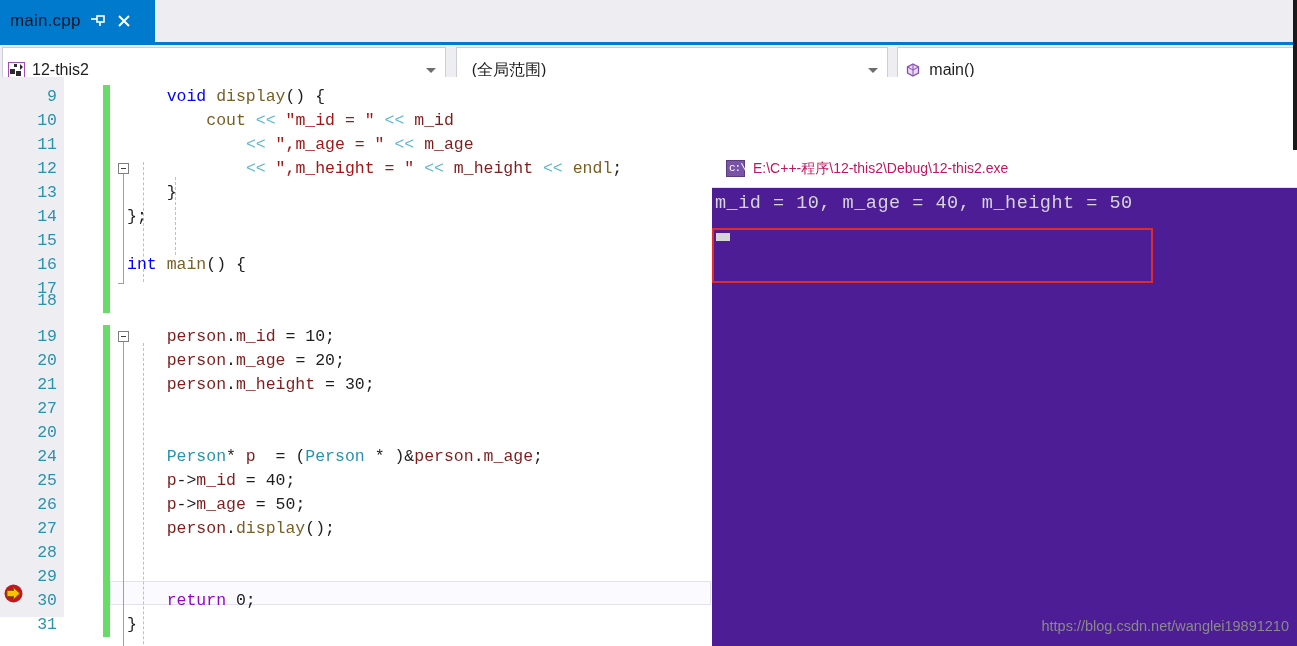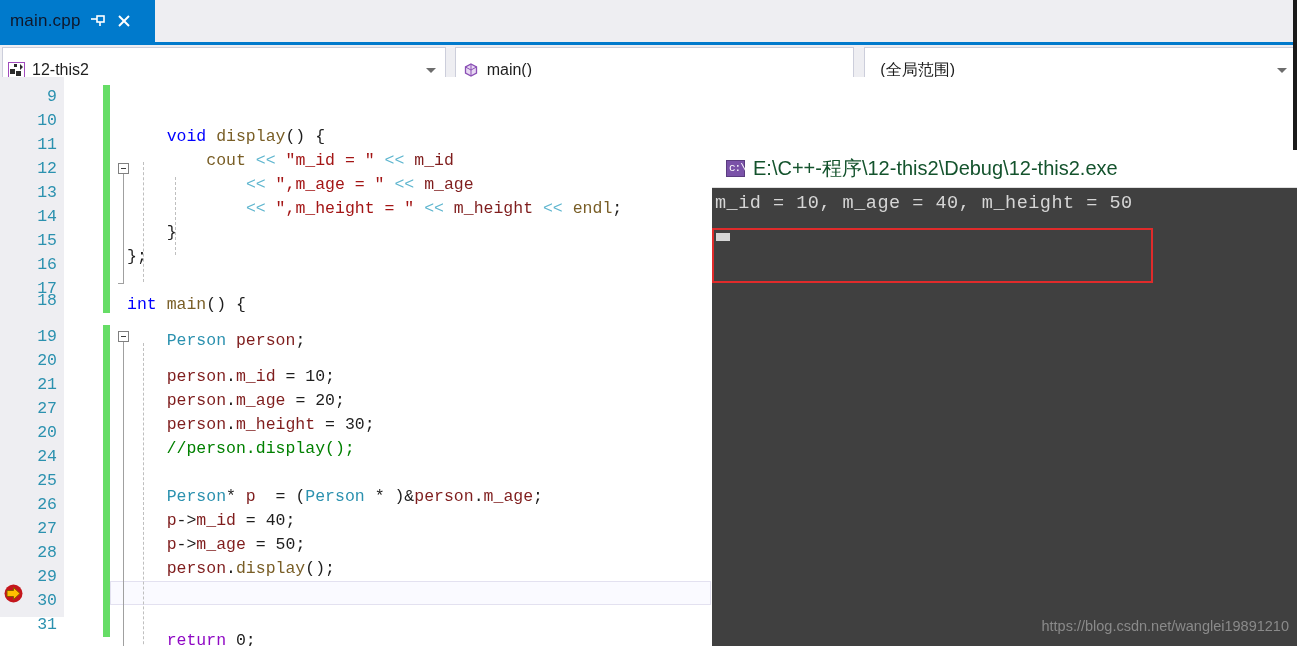--- a/index.html
+++ b/index.html
@@ -154,21 +154,20 @@
   .changebar {
     position: absolute;
     left: 103px; top: 0;
     width: 7px; height: 24px;
     background: #66dd66;
   }
   .codetext {
     position: absolute;
     left: 127px; top: 0;
     white-space: pre;
-    margin-top: 40px;
   }
 
   
   .t-kw   { color: #0000ff; }   
   .t-type { color: #2b91af; }   
   .t-fn   { color: #795e26; }   
   .t-str  { color: #a31515; }   
   .t-op   { color: #5fb6cf; }   
   .t-cmt  { color: #008000; }   
   .t-ctrl { color: #8f08c4; }
@@ -237,22 +236,22 @@
     left: 0; top: 0;
     width: 585px; height: 38px;
     background: #ffffff;
     display: flex;
     align-items: center;
     padding-left: 14px;
     box-sizing: border-box;
     border-bottom: 1px solid #e0e0e0;
   }
   #console-title .title-text {
-    font-size: 20px;
-    color: #14532d;
+    font-size: 14px;
+    color: #be185d;
     white-space: nowrap;
   }
   .cmd-icon {
     width: 19px; height: 17px;
     margin-right: 8px;
     flex: none;
     background: #7a52a8;
     border: 1px solid #5b3c80;
     box-sizing: border-box;
     position: relative;
@@ -263,21 +262,21 @@
     font-family: "Liberation Mono", "DejaVu Sans Mono", monospace;
     font-size: 11px;
     color: #ffffff;
     line-height: 15px;
     letter-spacing: -1px;
   }
   #console-body {
     position: absolute;
     left: 0; top: 38px;
     width: 585px; height: 458px;
-    background: #404040;
+    background: #4c1d95;
   }
   #console-output {
     position: absolute;
     left: 3px; top: 5px;
     font-family: "Liberation Mono", "DejaVu Sans Mono", monospace;
     font-size: 18.5px;
     color: #d6d6d6;
     letter-spacing: .5px;
     white-space: pre;
   }
@@ -334,37 +333,37 @@
       <svg width="15" height="15" viewBox="0 0 15 15">
         <path d="M1 4 L5 4 L5 1 L8 1 L8 4 L11 4 L11 1 L14 4 L11 7 L11 4" fill="#2b2b2b"></path>
         <rect x="1" y="6" width="5" height="5" fill="#2b2b2b"></rect>
         <path d="M7 8 L12 8 L12 13 L7 13 Z" fill="#2b2b2b"></path>
       </svg>
     </span>
     <span class="combo-label">12-this2</span>
     <span class="combo-arrow"></span>
   </div>
 
+  <div class="nav-combo" id="nav-scope">
+    <span class="combo-label" style="margin-left:15px;">(全局范围)</span>
+    <span class="combo-arrow"></span>
+  </div>
+
   <div class="nav-combo" id="nav-member">
     <span class="method-icon">
       <svg width="16" height="16" viewBox="0 0 16 16">
         <path d="M8 2 L13.5 5 L13.5 11 L8 14 L2.5 11 L2.5 5 Z" fill="#e8d9f2" stroke="#8a4fb5" stroke-width="1.3"></path>
         <path d="M8 2 L8 8 L2.5 5" fill="none" stroke="#8a4fb5" stroke-width="1"></path>
         <path d="M8 8 L13.5 5" fill="none" stroke="#8a4fb5" stroke-width="1"></path>
         <path d="M8 8 L8 14" fill="none" stroke="#8a4fb5" stroke-width="1"></path>
       </svg>
     </span>
     <span class="combo-label">main()</span>
   </div>
 
-  <div class="nav-combo" id="nav-scope">
-    <span class="combo-label" style="margin-left:15px;">(全局范围)</span>
-    <span class="combo-arrow"></span>
-  </div>
-
 </div>
 
 <div id="editor">
   <div id="gutter-bg"></div>
   <div id="editor-bottom-strip"></div>
 
   <div id="current-line" style="top:504px;"></div>
 
   <div id="exec-arrow" style="top:507px;">
     <svg width="19" height="19" viewBox="0 0 19 19">
@@ -387,25 +386,25 @@
   <div id="code-lines">
       <div class="code-line" style="top: 8px;"><span class="ln">9</span><span class="changebar"></span><span class="codetext"><span class="t-dark"> </span><span class="t-dark"> </span><span class="t-dark"> </span><span class="t-dark"> </span><span class="t-kw">void</span><span class="t-dark"> </span><span class="t-fn">display</span><span class="t-dark">(</span><span class="t-dark">)</span><span class="t-dark"> </span><span class="t-dark">{</span></span></div>
       <div class="code-line" style="top: 32px;"><span class="ln">10</span><span class="changebar"></span><span class="codetext"><span class="t-dark"> </span><span class="t-dark"> </span><span class="t-dark"> </span><span class="t-dark"> </span><span class="t-dark"> </span><span class="t-dark"> </span><span class="t-dark"> </span><span class="t-dark"> </span><span class="t-fn">cout</span><span class="t-dark"> </span><span class="t-op">&lt;&lt;</span><span class="t-dark"> </span><span class="t-str">"m_id = "</span><span class="t-dark"> </span><span class="t-op">&lt;&lt;</span><span class="t-dark"> </span><span class="t-id">m_id</span></span></div>
       <div class="code-line" style="top: 56px;"><span class="ln">11</span><span class="changebar"></span><span class="codetext"><span class="t-dark"> </span><span class="t-dark"> </span><span class="t-dark"> </span><span class="t-dark"> </span><span class="t-dark"> </span><span class="t-dark"> </span><span class="t-dark"> </span><span class="t-dark"> </span><span class="t-dark"> </span><span class="t-dark"> </span><span class="t-dark"> </span><span class="t-dark"> </span><span class="t-op">&lt;&lt;</span><span class="t-dark"> </span><span class="t-str">",m_age = "</span><span class="t-dark"> </span><span class="t-op">&lt;&lt;</span><span class="t-dark"> </span><span class="t-id">m_age</span></span></div>
       <div class="code-line" style="top: 80px;"><span class="ln">12</span><span class="changebar"></span><span class="codetext"><span class="t-dark"> </span><span class="t-dark"> </span><span class="t-dark"> </span><span class="t-dark"> </span><span class="t-dark"> </span><span class="t-dark"> </span><span class="t-dark"> </span><span class="t-dark"> </span><span class="t-dark"> </span><span class="t-dark"> </span><span class="t-dark"> </span><span class="t-dark"> </span><span class="t-op">&lt;&lt;</span><span class="t-dark"> </span><span class="t-str">",m_height = "</span><span class="t-dark"> </span><span class="t-op">&lt;&lt;</span><span class="t-dark"> </span><span class="t-id">m_height</span><span class="t-dark"> </span><span class="t-op">&lt;&lt;</span><span class="t-dark"> </span><span class="t-fn">endl</span><span class="t-dark">;</span></span></div>
       <div class="code-line" style="top: 104px;"><span class="ln">13</span><span class="changebar"></span><span class="codetext"><span class="t-dark"> </span><span class="t-dark"> </span><span class="t-dark"> </span><span class="t-dark"> </span><span class="t-dark">}</span></span></div>
       <div class="code-line" style="top: 128px;"><span class="ln">14</span><span class="changebar"></span><span class="codetext"><span class="t-dark">}</span><span class="t-dark">;</span></span></div>
       <div class="code-line" style="top: 152px;"><span class="ln">15</span><span class="changebar"></span><span class="codetext"></span></div>
       <div class="code-line" style="top: 176px;"><span class="ln">16</span><span class="changebar"></span><span class="codetext"><span class="t-kw">int</span><span class="t-dark"> </span><span class="t-fn">main</span><span class="t-dark">(</span><span class="t-dark">)</span><span class="t-dark"> </span><span class="t-dark">{</span></span></div>
       <div class="code-line" style="top: 200px;"><span class="ln">17</span><span class="changebar"></span><span class="codetext"></span></div>
-      <div class="code-line" style="top: 212px; padding-left: 12px;"><span class="ln">18</span><span class="changebar"></span><span class="codetext"><span class="t-dark"> </span><span class="t-dark"> </span><span class="t-dark"> </span><span class="t-dark"> </span><span class="t-type">Person</span><span class="t-dark"> </span><span class="t-id">person</span><span class="t-dark">;</span></span></div>
+      <div class="code-line" style="top: 212px; padding-left: 12px;"><span class="ln">18</span><span class="changebar"></span></div>
       <div class="code-line" style="top: 248px;"><span class="ln">19</span><span class="changebar"></span><span class="codetext"><span class="t-dark"> </span><span class="t-dark"> </span><span class="t-dark"> </span><span class="t-dark"> </span><span class="t-id">person</span><span class="t-dark">.</span><span class="t-id">m_id</span><span class="t-dark"> </span><span class="t-dark">=</span><span class="t-dark"> </span><span class="t-dark">1</span><span class="t-dark">0</span><span class="t-dark">;</span></span></div>
       <div class="code-line" style="top: 272px;"><span class="ln">20</span><span class="changebar"></span><span class="codetext"><span class="t-dark"> </span><span class="t-dark"> </span><span class="t-dark"> </span><span class="t-dark"> </span><span class="t-id">person</span><span class="t-dark">.</span><span class="t-id">m_age</span><span class="t-dark"> </span><span class="t-dark">=</span><span class="t-dark"> </span><span class="t-dark">2</span><span class="t-dark">0</span><span class="t-dark">;</span></span></div>
       <div class="code-line" style="top: 296px;"><span class="ln">21</span><span class="changebar"></span><span class="codetext"><span class="t-dark"> </span><span class="t-dark"> </span><span class="t-dark"> </span><span class="t-dark"> </span><span class="t-id">person</span><span class="t-dark">.</span><span class="t-id">m_height</span><span class="t-dark"> </span><span class="t-dark">=</span><span class="t-dark"> </span><span class="t-dark">3</span><span class="t-dark">0</span><span class="t-dark">;</span></span></div>
-      <div class="code-line" style="top: 320px;"><span class="ln">27</span><span class="changebar"></span><span class="codetext">    <span class="t-cmt">//person.display();</span></span></div>
+      <div class="code-line" style="top: 320px;"><span class="ln">27</span><span class="changebar"></span></div>
       <div class="code-line" style="top: 344px;"><span class="ln">20</span><span class="changebar"></span><span class="codetext"></span></div>
       <div class="code-line" style="top: 368px;"><span class="ln">24</span><span class="changebar"></span><span class="codetext"><span class="t-dark"> </span><span class="t-dark"> </span><span class="t-dark"> </span><span class="t-dark"> </span><span class="t-type">Person</span><span class="t-dark">*</span><span class="t-dark"> </span><span class="t-id">p</span><span class="t-dark"> </span><span class="t-dark"> </span><span class="t-dark">=</span><span class="t-dark"> </span><span class="t-dark">(</span><span class="t-type">Person</span><span class="t-dark"> </span><span class="t-dark">*</span><span class="t-dark"> </span><span class="t-dark">)</span><span class="t-dark">&amp;</span><span class="t-id">person</span><span class="t-dark">.</span><span class="t-id">m_age</span><span class="t-dark">;</span></span></div>
       <div class="code-line" style="top: 392px;"><span class="ln">25</span><span class="changebar"></span><span class="codetext"><span class="t-dark"> </span><span class="t-dark"> </span><span class="t-dark"> </span><span class="t-dark"> </span><span class="t-id">p</span><span class="t-dark">-</span><span class="t-dark">&gt;</span><span class="t-id">m_id</span><span class="t-dark"> </span><span class="t-dark">=</span><span class="t-dark"> </span><span class="t-dark">4</span><span class="t-dark">0</span><span class="t-dark">;</span></span></div>
       <div class="code-line" style="top: 416px;"><span class="ln">26</span><span class="changebar"></span><span class="codetext"><span class="t-dark"> </span><span class="t-dark"> </span><span class="t-dark"> </span><span class="t-dark"> </span><span class="t-id">p</span><span class="t-dark">-</span><span class="t-dark">&gt;</span><span class="t-id">m_age</span><span class="t-dark"> </span><span class="t-dark">=</span><span class="t-dark"> </span><span class="t-dark">5</span><span class="t-dark">0</span><span class="t-dark">;</span></span></div>
       <div class="code-line" style="top: 440px;"><span class="ln">27</span><span class="changebar"></span><span class="codetext"><span class="t-dark"> </span><span class="t-dark"> </span><span class="t-dark"> </span><span class="t-dark"> </span><span class="t-id">person</span><span class="t-dark">.</span><span class="t-fn">display</span><span class="t-dark">(</span><span class="t-dark">)</span><span class="t-dark">;</span></span></div>
       <div class="code-line" style="top: 464px;"><span class="ln">28</span><span class="changebar"></span><span class="codetext"></span></div>
       <div class="code-line" style="top: 488px;"><span class="ln">29</span><span class="changebar"></span><span class="codetext"></span></div>
       <div class="code-line" style="top: 512px;"><span class="ln">30</span><span class="changebar"></span><span class="codetext"><span class="t-dark"> </span><span class="t-dark"> </span><span class="t-dark"> </span><span class="t-dark"> </span><span class="t-ctrl">return</span><span class="t-dark"> </span><span class="t-dark">0</span><span class="t-dark">;</span></span></div>
       <div class="code-line" style="top: 536px;"><span class="ln">31</span><span class="changebar"></span><span class="codetext"><span class="t-dark">}</span></span></div>
     </div>

